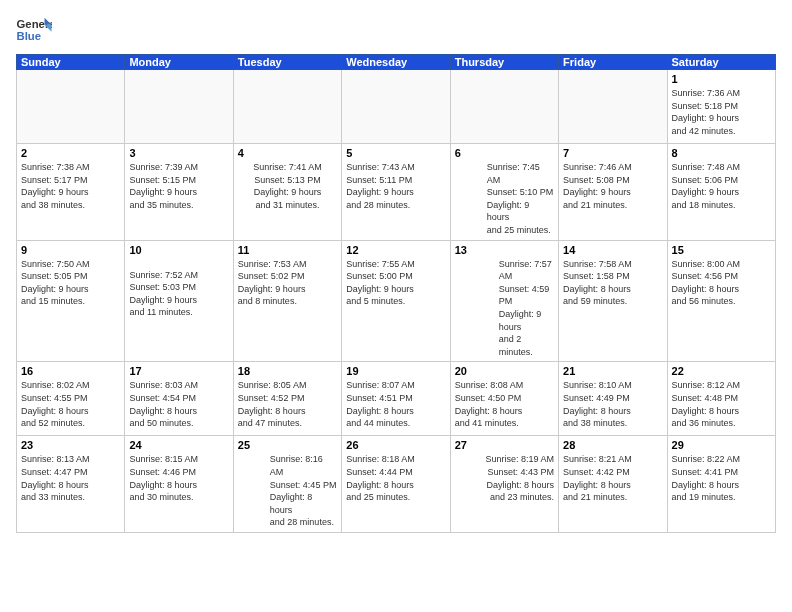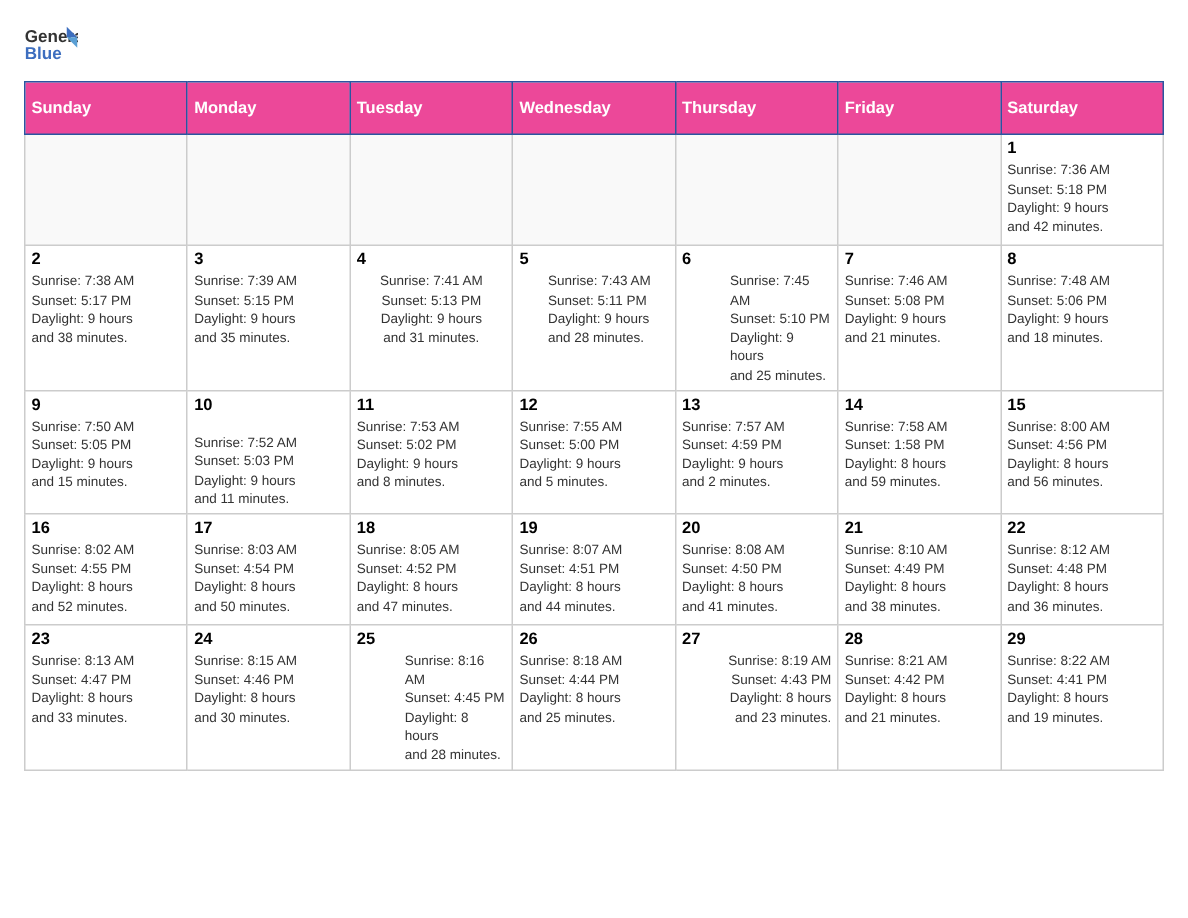--- a/index.html
+++ b/index.html
@@ -43,25 +43,25 @@
     .subtitle {
       font-size: 14px;
       color: #555;
     }
     .calendar {
       width: 100%;
       border-collapse: collapse;
       font-size: 10px;
     }
     .calendar thead th {
-      background: #ec4899;
+      background: #1d4ed8;
       color: #fff;
       font-weight: bold;
       font-size: 11px;
-      padding: 11px 4px;
+      padding: 1px 4px;
       text-align: left;
       border: 1px solid #2a55a0;
     }
     .calendar tbody td {
       border: 1px solid #ccc;
       vertical-align: top;
       padding: 3px 4px;
       width: calc(100% / 7);
       height: 74px;
     }
@@ -144,21 +144,21 @@
           </td>
           <td>
             <span class="day-num">4</span>
             <div class="day-info" style="white-space: pre-line; text-align: center;">Sunrise: 7:41 AM
 Sunset: 5:13 PM
 Daylight: 9 hours
 and 31 minutes.</div>
           </td>
           <td>
             <span class="day-num">5</span>
-            <div class="day-info" style="white-space: pre-line; margin-left: 19px;">Sunrise: 7:43 AM
+            <div class="day-info" style="white-space: pre-line;">Sunrise: 7:43 AM
 Sunset: 5:11 PM
 Daylight: 9 hours
 and 28 minutes.</div>
           </td>
           <td>
             <span class="day-num">6</span>
             <div class="day-info" style="white-space: pre-line; margin-left: 32px;">Sunrise: 7:45 AM
 Sunset: 5:10 PM
 Daylight: 9 hours
 and 25 minutes.</div>
@@ -202,21 +202,21 @@
           </td>
           <td>
             <span class="day-num">12</span>
             <div class="day-info" style="white-space: pre-line;">Sunrise: 7:55 AM
 Sunset: 5:00 PM
 Daylight: 9 hours
 and 5 minutes.</div>
           </td>
           <td>
             <span class="day-num">13</span>
-            <div class="day-info" style="white-space: pre-line;">Sunrise: 7:57 AM
+            <div class="day-info" style="white-space: pre-line; margin-left: 44px;">Sunrise: 7:57 AM
 Sunset: 4:59 PM
 Daylight: 9 hours
 and 2 minutes.</div>
           </td>
           <td>
             <span class="day-num">14</span>
             <div class="day-info" style="white-space: pre-line;">Sunrise: 7:58 AM
 Sunset: 1:58 PM
 Daylight: 8 hours
 and 59 minutes.</div>

